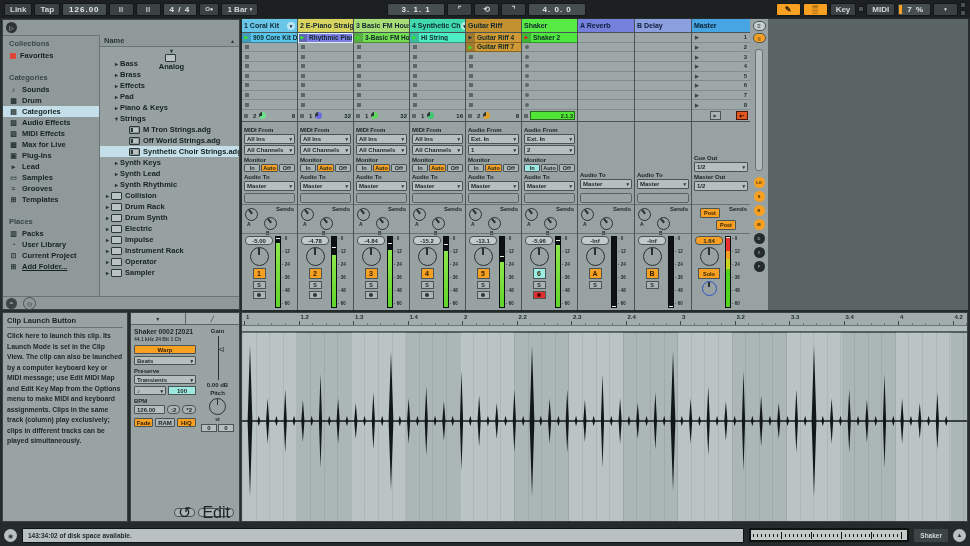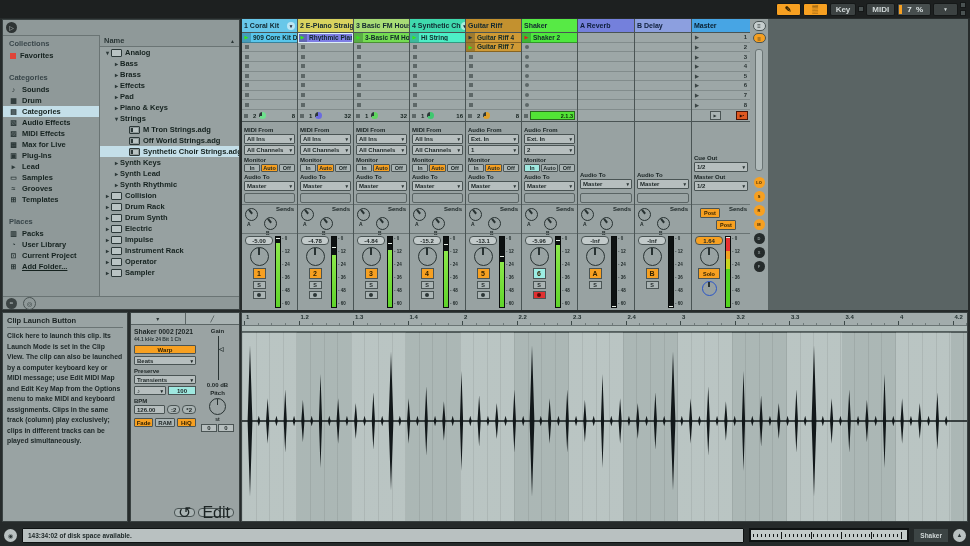--- a/index.html
+++ b/index.html
@@ -145,22 +145,39 @@
   #overview-box::after{content:"";position:absolute;left:2px;right:2px;top:50%;height:7px;margin-top:-3.5px;
      background:repeating-linear-gradient(90deg,transparent 0 28px,#101414 28px 29px,transparent 29px 30px);}
   #clipname-box{height:13px;background:#3c4444;color:#cfd6d6;font-size:6.5px;font-weight:bold;display:flex;align-items:center;justify-content:center;padding:0 6px;flex:none;}
 </style>
 </head>
 <body>
 
 <div id="app">
 
   <div id="topbar">
+    <div class="tb-group">
+      <div class="tb-btn">Link</div>
+      <div class="tb-btn">Tap</div>
+      <div class="tb-disp">126.00</div>
+      <div class="tb-btn tb-icon" style="font-size:5px;letter-spacing:0;">|||</div>
+      <div class="tb-btn tb-icon" style="font-size:5px;letter-spacing:0;">|||</div>
+      <div class="tb-disp">4 / 4</div>
+      <div class="tb-btn" style="font-size:6px;">O●</div>
+      <div class="tb-btn"><span>1 Bar</span>&nbsp;<span style="font-size:5px;">▾</span></div>
+    </div>
     <div class="tb-sep"></div>
     <div class="tb-sep"></div>
+    <div class="tb-group">
+      <div class="tb-disp" style="min-width:44px;">3. 1. 1</div>
+      <div class="tb-btn tb-icon">⌜</div>
+      <div class="tb-btn tb-icon">⟲</div>
+      <div class="tb-btn tb-icon">⌝</div>
+      <div class="tb-disp" style="min-width:44px;">4. 0. 0</div>
+    </div>
     <div class="tb-sep" style="flex:3;"></div>
     <div class="tb-group">
       <div class="tb-btn tb-orange tb-icon">✎</div>
       <div class="tb-btn tb-orange tb-icon">▒</div>
       <div class="tb-btn">Key</div>
       <div class="mini-sq"></div>
       <div class="tb-btn">MIDI</div>
       <div class="tb-disp cpu-box">
           <span class="cpu-fill"></span>
           <span style="margin-left:3px;">7 %</span>
@@ -248,21 +265,21 @@
           <span style="text-decoration: underline;">Add Folder...</span>
         </div>
         <div style="height: 8px;"></div>
       </div>
     <div id="tree-panel">
       <div id="tree-header">
           <span>Name</span>
           <span style="font-size:5px;">▲</span>
         </div>
       <div id="tree">
-          <div class="tree-row" style="padding-left: 4px;">
+          <div class="tree-row" style="padding-left: 4px; flex-direction: column;">
             <span class="tw">▾</span>
             <span class="tree-ico"></span>
             <span>Analog</span>
           </div>
           <div class="tree-row" style="padding-left: 13px;">
             <span class="tw">▸</span>
             <span>Bass</span>
           </div>
           <div class="tree-row" style="padding-left: 13px;">
             <span class="tw">▸</span>

